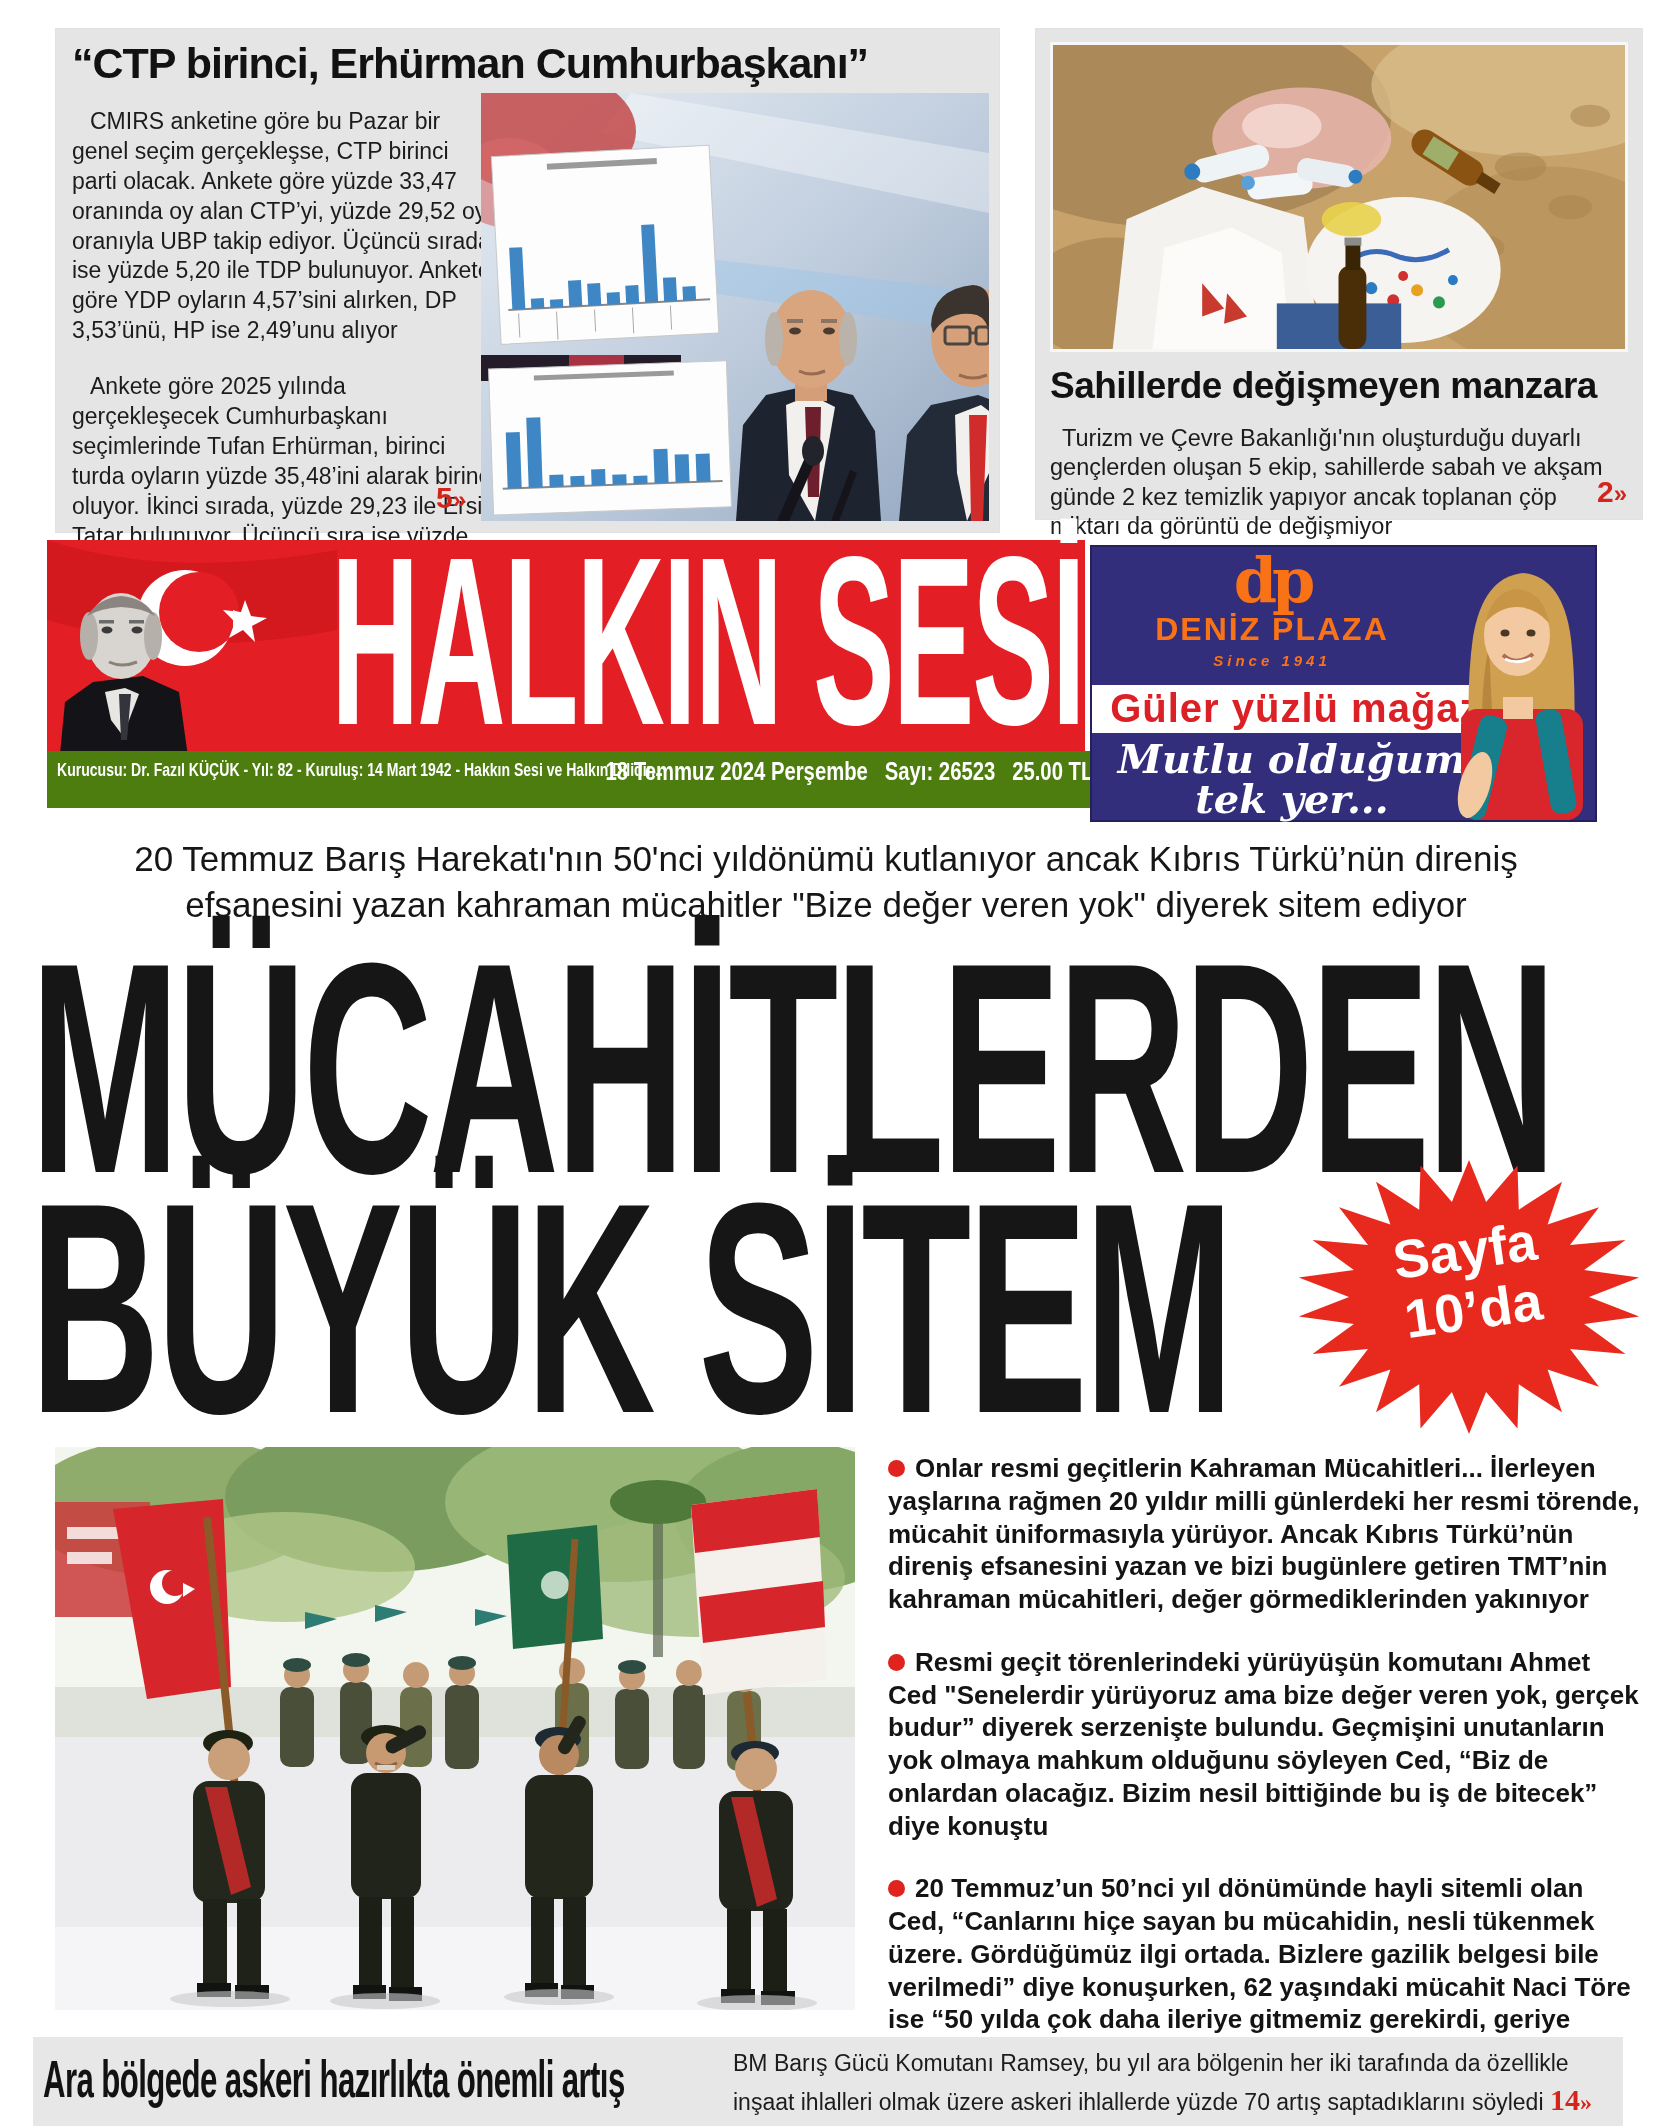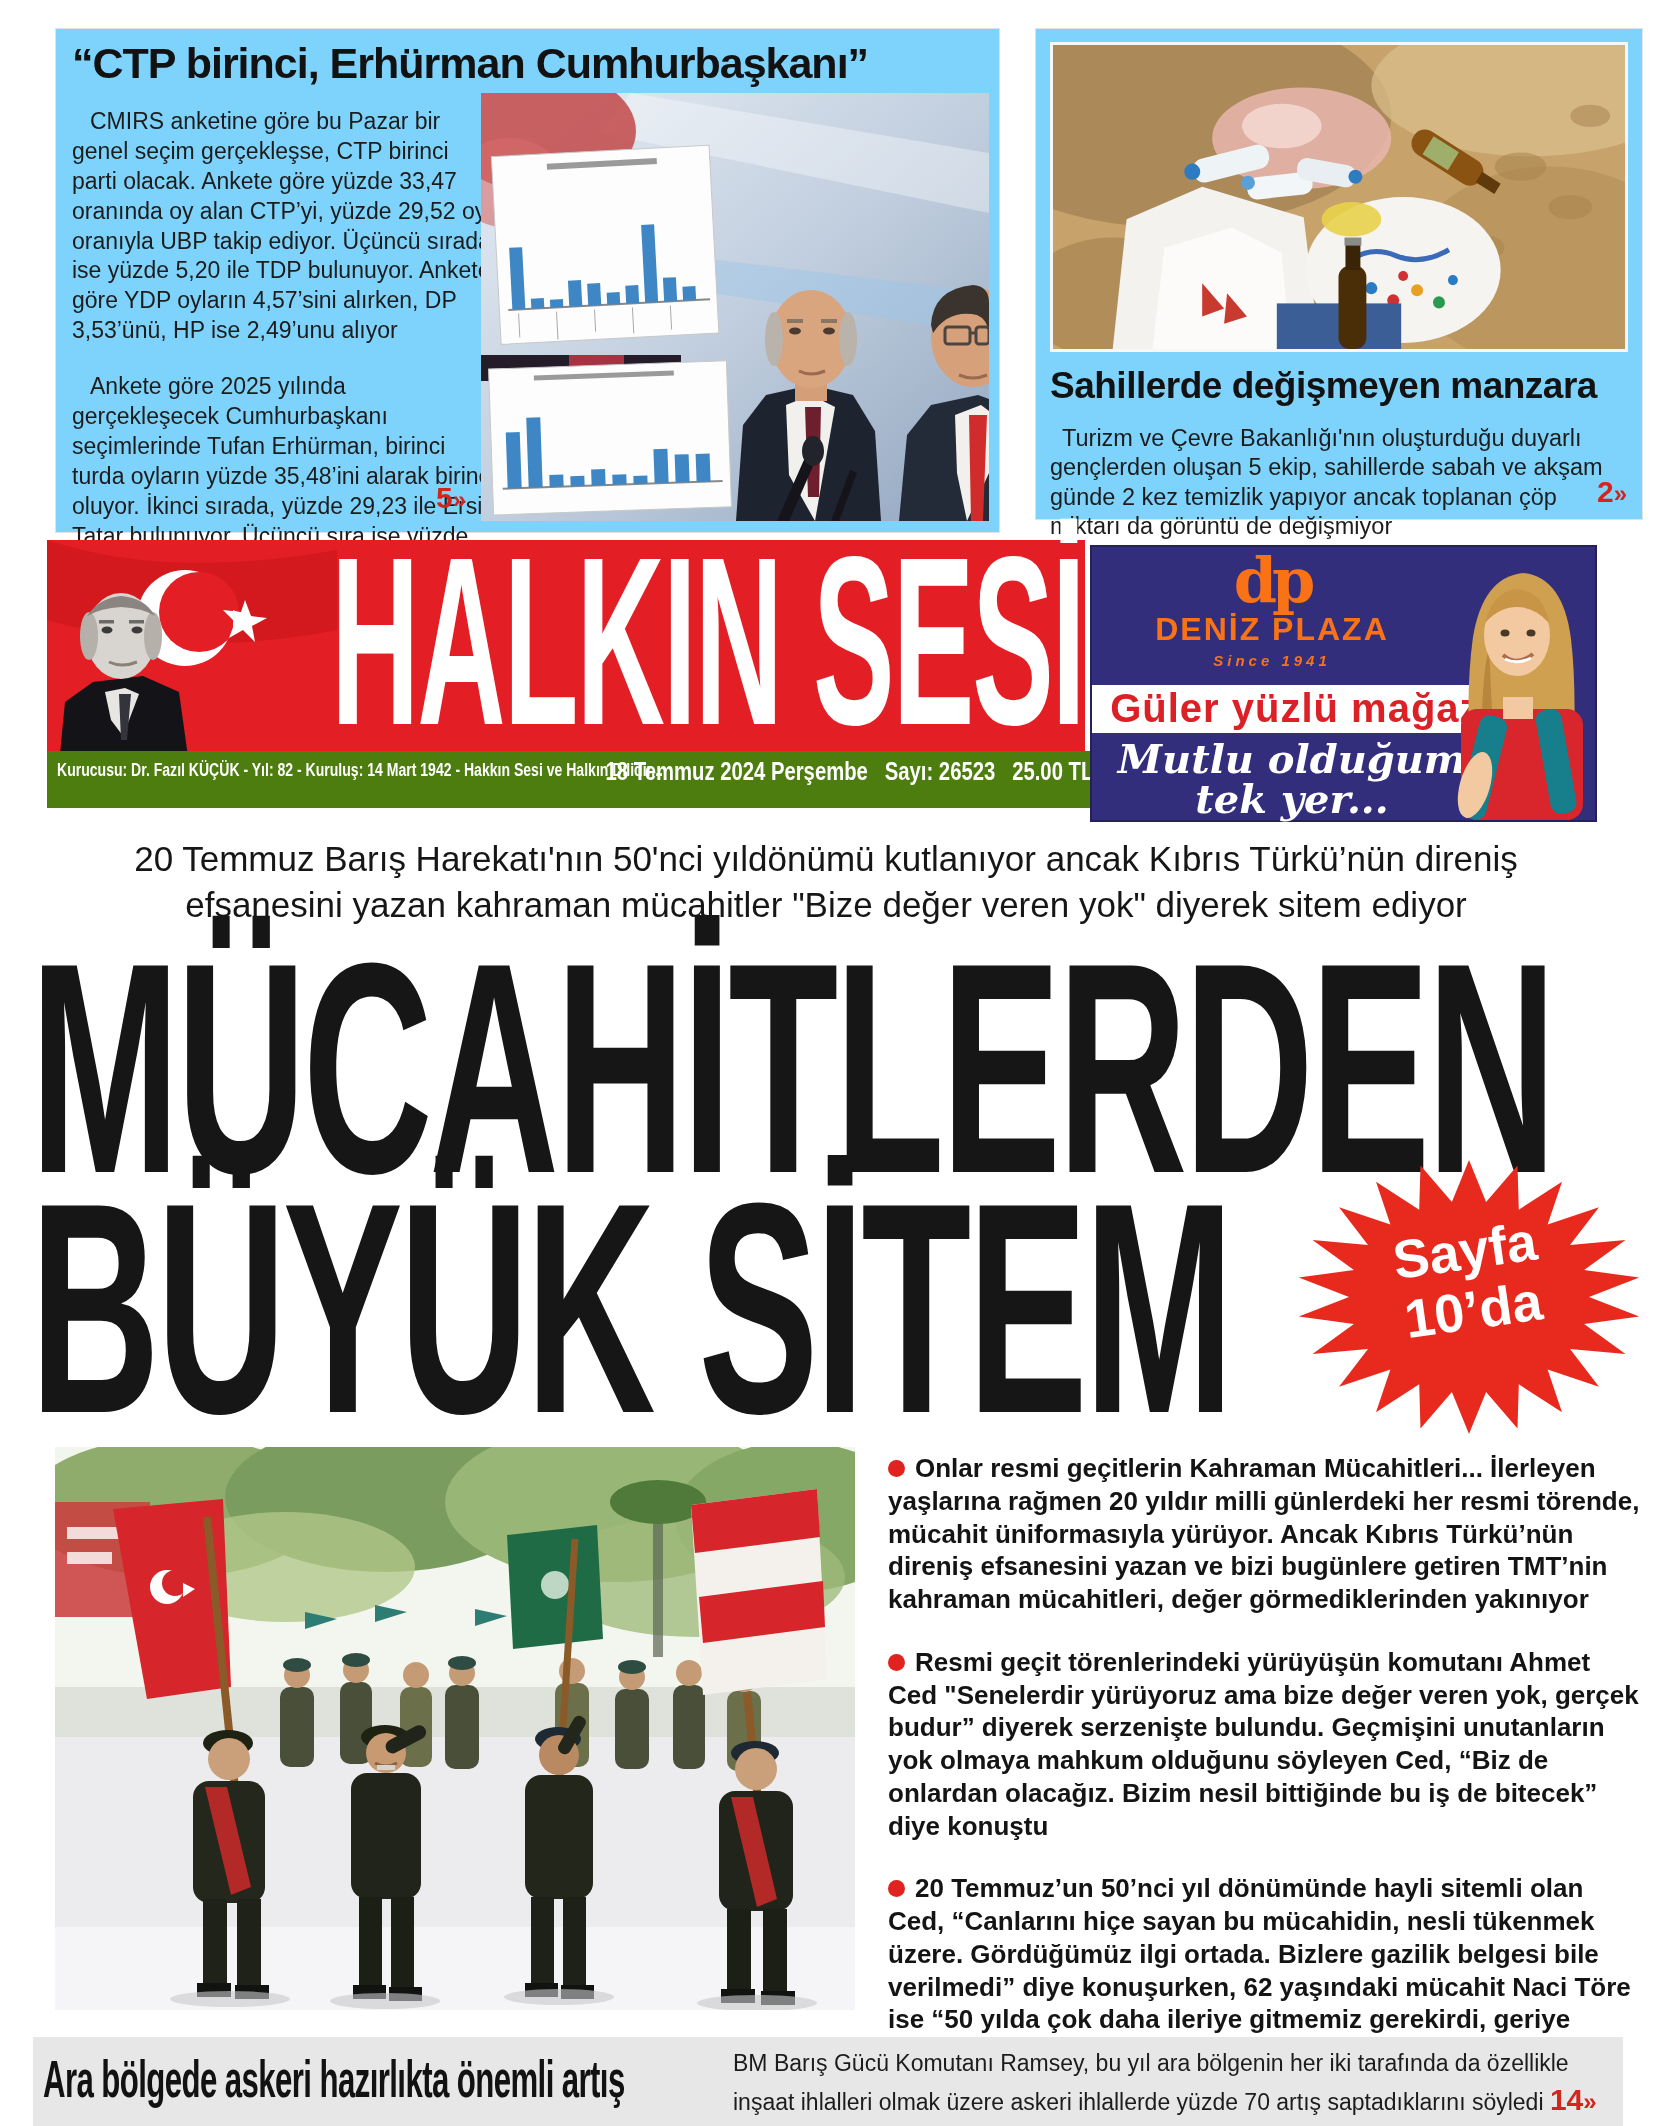--- a/index.html
+++ b/index.html
@@ -1,18 +1,18 @@
 <!DOCTYPE html>
 <html><head>
 <meta charset="utf-8">
 <style>
   html,body{margin:0;padding:0;background:#fff;}
   body{font-family:"Liberation Sans","DejaVu Sans",sans-serif;color:#111;}
   .page{position:relative;width:1653px;height:2126px;background:#fff;overflow:hidden;}
-  .graybox{position:absolute;background:#7dd3fc;border:1px solid #e2e2e2;box-sizing:border-box;}
+  .graybox{position:absolute;background:#e5e5e5;border:1px solid #e2e2e2;box-sizing:border-box;}
   
   .tl{left:55px;top:28px;width:945px;height:505px;}
   .tl-head{position:absolute;left:16px;top:10px;width:915px;font-size:43px;font-weight:bold;letter-spacing:-1px;color:#121212;}
   .tl-body{position:absolute;left:16px;top:78px;width:424px;font-size:23px;line-height:1.3;color:#1c1c1c;}
   .tl-body p{margin:0 0 26px 0;text-indent:18px;}
   .pageref{color:#d3251c;font-weight:bold;font-size:30px;}
   .pageref .arr{font-size:24px;letter-spacing:-3px;}
   .tl-ref{position:absolute;left:380px;top:452px;}
   .tl-photo{position:absolute;left:425px;top:64px;width:508px;height:428px;}
   
@@ -48,21 +48,21 @@
   .burst-text{position:absolute;left:0;top:62px;width:100%;text-align:center;transform:rotate(-8deg);color:#fff;font-weight:bold;font-size:54px;line-height:1.12;}
   
   .lead-photo{position:absolute;left:55px;top:1447px;width:800px;height:563px;}
   .bullets{position:absolute;left:888px;top:1452px;width:758px;}
   .bullets p{margin:0 0 30px 0;font-size:26px;font-weight:bold;line-height:1.26;color:#141414;}
   .dot{display:inline-block;width:17px;height:17px;border-radius:50%;background:#e0231f;margin-right:10px;}
   
   .bottom{position:absolute;left:33px;top:2037px;width:1590px;height:89px;background:#e7e7e7;}
   .bt-head{position:absolute;left:10px;top:12px;white-space:nowrap;font-size:52px;font-weight:bold;letter-spacing:-1px;color:#121212;transform:scaleX(0.60);transform-origin:left top;}
   .bt-body{position:absolute;left:700px;top:10px;width:890px;font-size:23px;line-height:1.4;color:#1c1c1c;}
-  .bt-ref{white-space:nowrap;}
+  .bt-ref{white-space:nowrap;font-family:Liberation Serif, serif;}
   svg{display:block;}
 </style>
 </head>
 <body>
 
 <div class="page">
 
   <div class="graybox tl">
     <div class="tl-head">“CTP birinci, Erhürman Cumhurbaşkanı”</div>
     <div class="tl-body">

